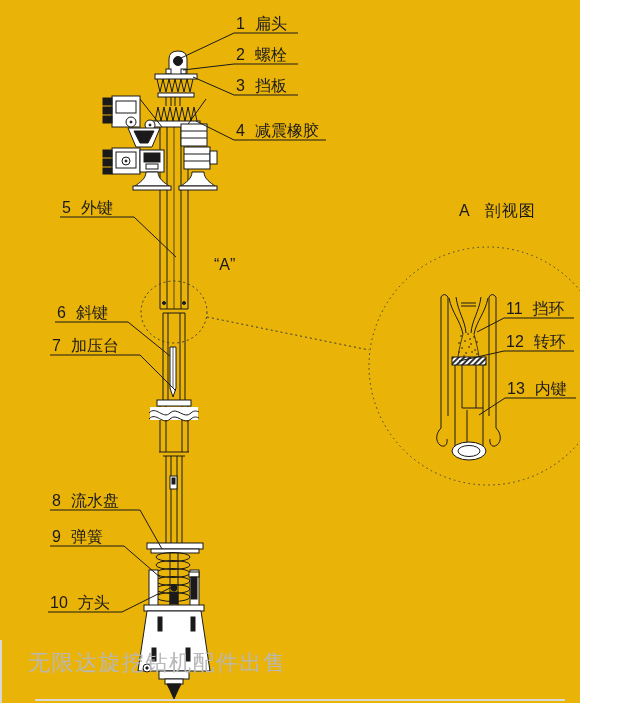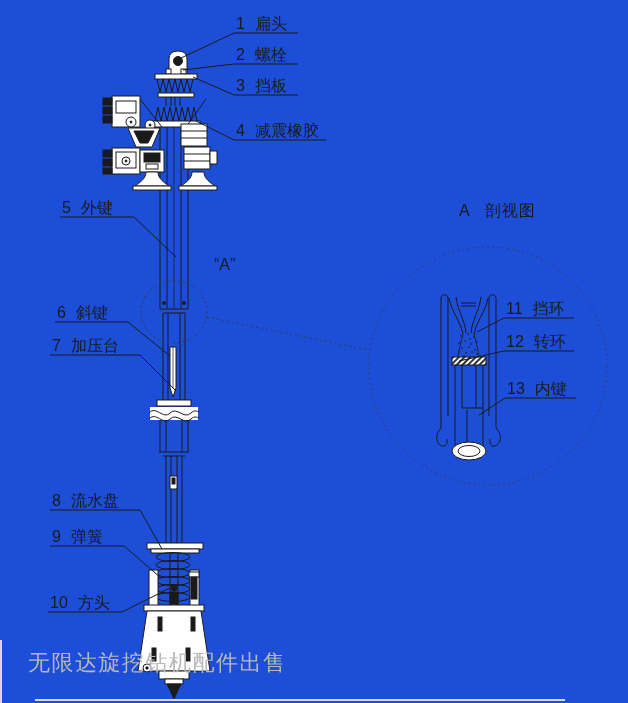--- a/index.html
+++ b/index.html
@@ -1,16 +1,16 @@
 <!DOCTYPE html>
 <html><head>
 <meta charset="utf-8">
 <style>
   html,body{margin:0;padding:0;background:#fff;}
-  #stage{position:relative;width:628px;height:703px;background:#1d4ed8;overflow:hidden;
+  #stage{position:relative;width:580px;height:703px;background:#eab308;overflow:hidden;
          font-family:"Liberation Sans","DejaVu Sans",sans-serif;}
   svg{position:absolute;left:0;top:0;}
   text{fill:#1a1a1a;font-size:16px;font-family:"Liberation Sans","DejaVu Sans",sans-serif;}
   .wm{font-size:22px;letter-spacing:1.5px;fill:#b8b8b8;}
   .stitle{letter-spacing:1px;}
 </style>
 </head>
 <body>
 
 <div id="stage">

